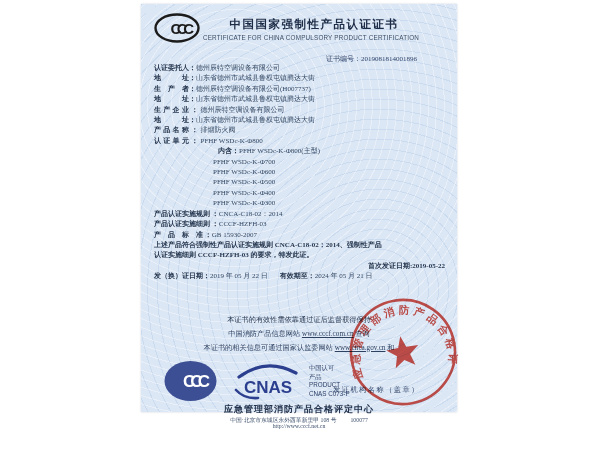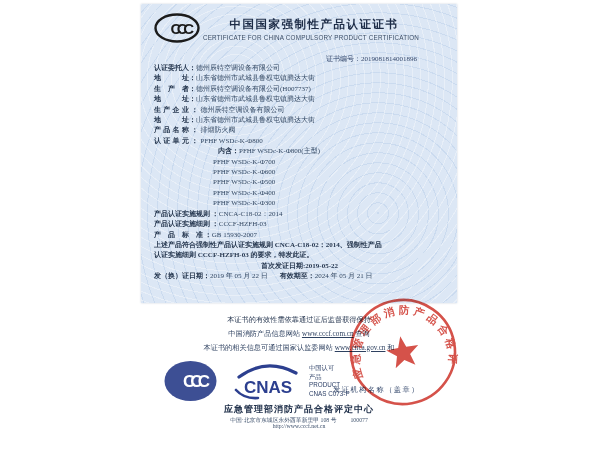--- a/index.html
+++ b/index.html
@@ -1,21 +1,21 @@
 <!DOCTYPE html>
 <html><head>
 <meta charset="utf-8">
 <style>
   html,body{margin:0;padding:0;}
   body{
     width:600px;height:450px;background:#ffffff;position:relative;overflow:hidden;
     font-family:"Liberation Serif", serif;
   }
   .page{
-    position:absolute;left:141px;top:4px;width:316px;height:299px;
+    position:absolute;left:141px;top:4px;width:316px;height:408px;
     background-color:#dce7f5;
     background-image:
       repeating-radial-gradient(circle at 30% 25%, rgba(255,255,255,.35) 0 1px, transparent 1px 8px),
       repeating-radial-gradient(circle at 75% 70%, rgba(176,200,230,.4) 0 1px, transparent 1px 10px);
     box-shadow:0 0 2px rgba(60,80,120,.25);
   }
   .cccTop{position:absolute;left:12px;top:8px;width:48px;height:32px;}
   .titleCn{
     position:absolute;left:40px;right:10px;top:13px;text-align:center;
     font-family:"Liberation Sans",sans-serif;font-weight:bold;font-size:11.5px;
@@ -33,21 +33,21 @@
   }
   .row{white-space:nowrap;}
   .lbl{font-weight:bold;color:#273850;}
   .sp4{letter-spacing:2.3px;}
   .val{color:#334863;}
   .mfirst{margin-left:41px;padding-left:23px;}
   .model{margin-left:59px;}
   .wrapRow{white-space:normal;}
   .w-mode{width:232px;}
   .w-stmt{width:234px;font-weight:bold;color:#273850;}
-  .centerRow{text-align:center;font-weight:bold;color:#273850;}
+  .centerRow{text-align:right;font-weight:bold;color:#273850;}
   .dgap{display:inline-block;width:12px;}
   .notice{
     position:absolute;left:0;right:0;top:310px;text-align:center;
     font-size:7.2px;line-height:13.8px;color:#2e4160;
   }
   .notice .b{font-weight:normal;color:#24344e;text-align:center;}
   .u{text-decoration:underline;}
   .cccBottom{position:absolute;left:22px;top:356px;width:55px;height:42px;}
   .cnasLogo{position:absolute;left:91px;top:358px;width:70px;height:40px;}
   .accr{

